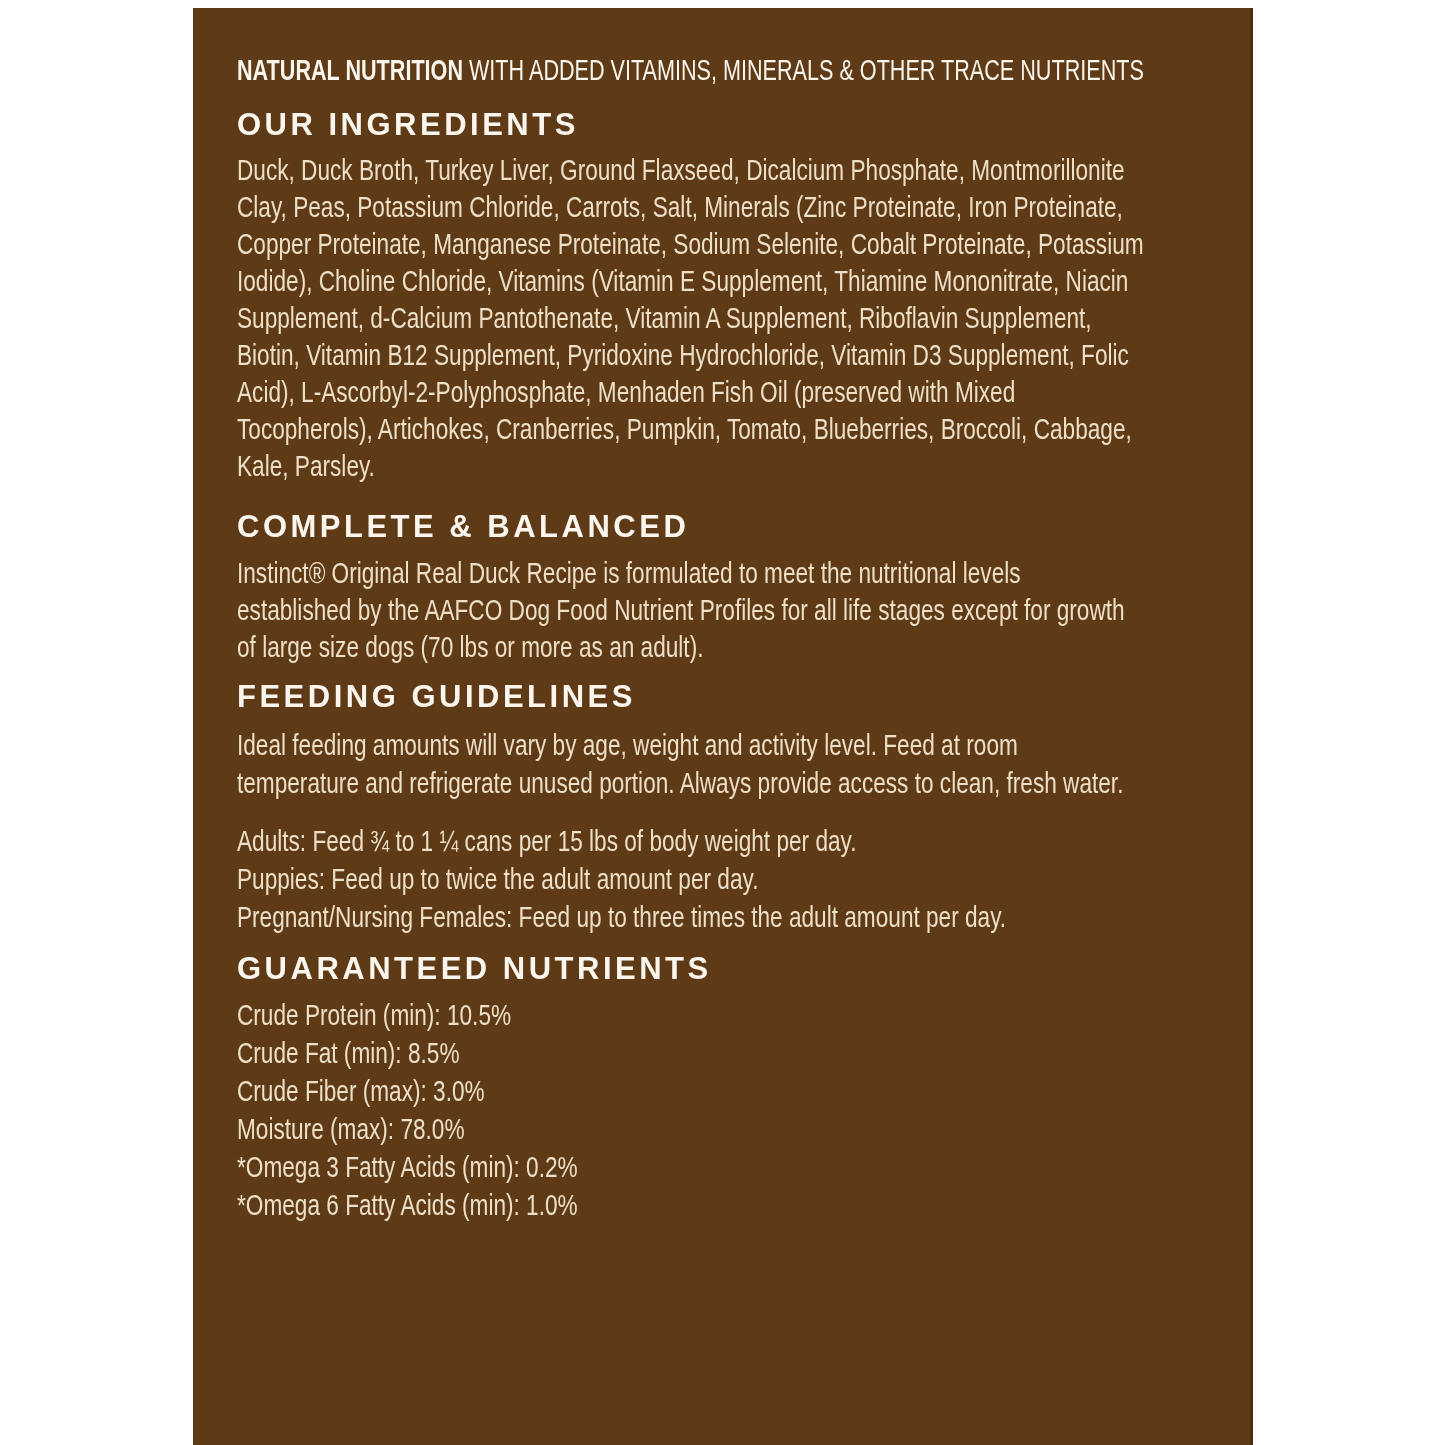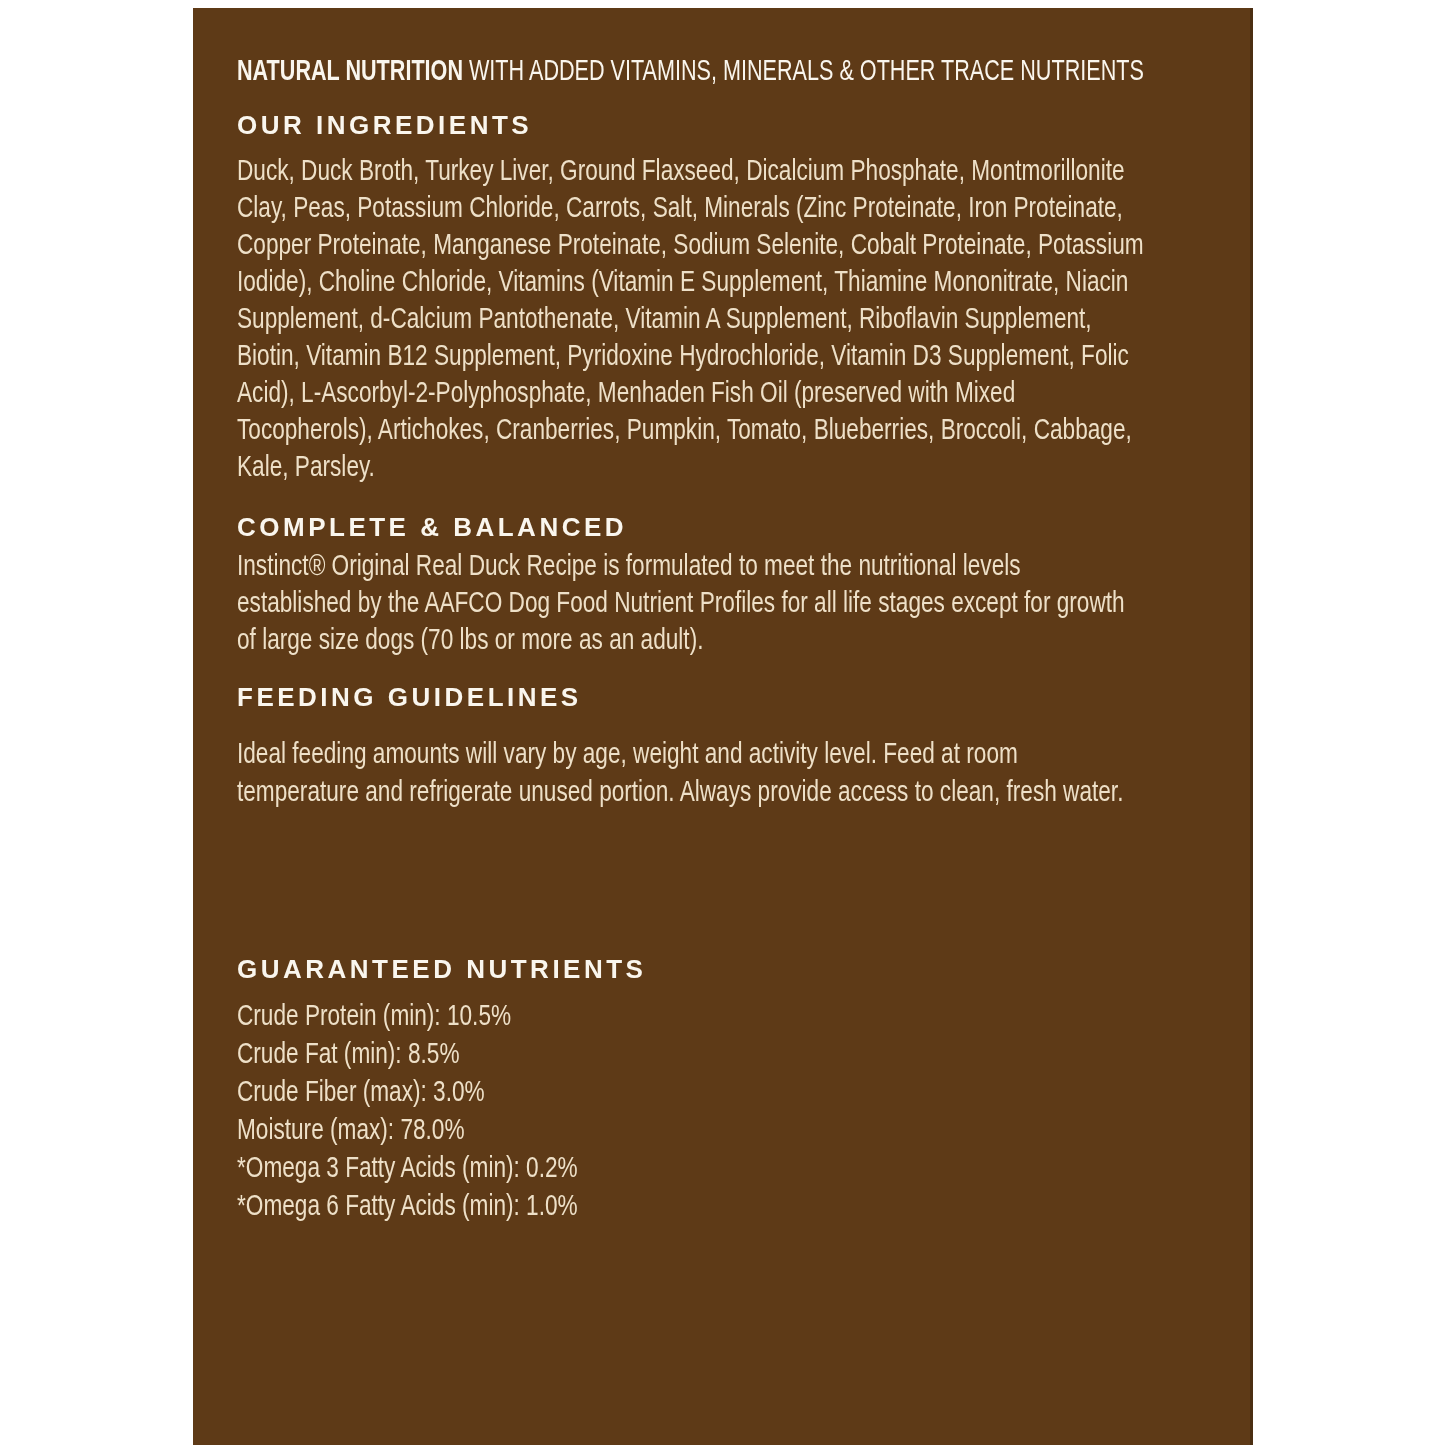--- a/index.html
+++ b/index.html
@@ -30,37 +30,37 @@
     top:46px;
     white-space:nowrap;
     font-size:30px;line-height:32px;
     color:var(--heading-text);
     transform:scaleX(0.72);transform-origin:0 50%;
   }
   .tag-b{font-weight:700;}
   .tag-r{font-weight:400;}
   
   .h2{
-    font-size:26px;line-height:34px;font-weight:700;
+    font-size:31px;line-height:34px;font-weight:700;
     letter-spacing:3.5px;
     color:var(--heading-text);
     white-space:nowrap;
   }
   
   .bl{
     font-size:29px;
     color:var(--body-text);
     white-space:nowrap;
     transform:scaleX(0.78);transform-origin:0 50%;
   }
   .lh37 .bl{line-height:37px;}
   .lh38 .bl{line-height:38px;}
   .mb10{margin-bottom:10px;}
-  .mb7{margin-bottom:3px;}
-  .mb12{margin-bottom:20px;}
+  .mb7{margin-bottom:11px;}
+  .mb12{margin-bottom:12px;}
   #sec-ingredients{top:100px;}
   #sec-complete{top:502px;}
   #sec-feeding{top:672px;}
   #sec-amounts{top:814px;}
   #sec-ga{top:944px;}
   #sec-calorie{left:647px;top:984px;}
   .cal-h{
     font-size:31px;line-height:34px;font-weight:700;
     color:var(--heading-text);
     white-space:nowrap;
@@ -100,20 +100,25 @@
       <div class="bl">established by the AAFCO Dog Food Nutrient Profiles for all life stages except for growth</div>
       <div class="bl">of large size dogs (70 lbs or more as an adult).</div>
     </div>
 
     <div class="sec lh38" id="sec-feeding">
       <div class="h2 mb12">FEEDING GUIDELINES</div>
       <div class="bl">Ideal feeding amounts will vary by age, weight and activity level. Feed at room</div>
       <div class="bl">temperature and refrigerate unused portion. Always provide access to clean, fresh water.</div>
     </div>
 
+    <div class="sec lh38" id="sec-amounts">
+      <div class="bl">Adults: Feed ¾ to 1 ¼ cans per 15 lbs of body weight per day.</div>
+      <div class="bl">Puppies: Feed up to twice the adult amount per day.</div>
+      <div class="bl">Pregnant/Nursing Females: Feed up to three times the adult amount per day.</div>
+    </div>
 
     <div class="sec lh38" id="sec-ga">
       <div class="h2 mb10">GUARANTEED NUTRIENTS</div>
       <div class="bl">Crude Protein (min): 10.5%</div>
       <div class="bl">Crude Fat (min): 8.5%</div>
       <div class="bl">Crude Fiber (max): 3.0%</div>
       <div class="bl">Moisture (max): 78.0%</div>
       <div class="bl">*Omega 3 Fatty Acids (min): 0.2%</div>
       <div class="bl">*Omega 6 Fatty Acids (min): 1.0%</div>
     </div>

